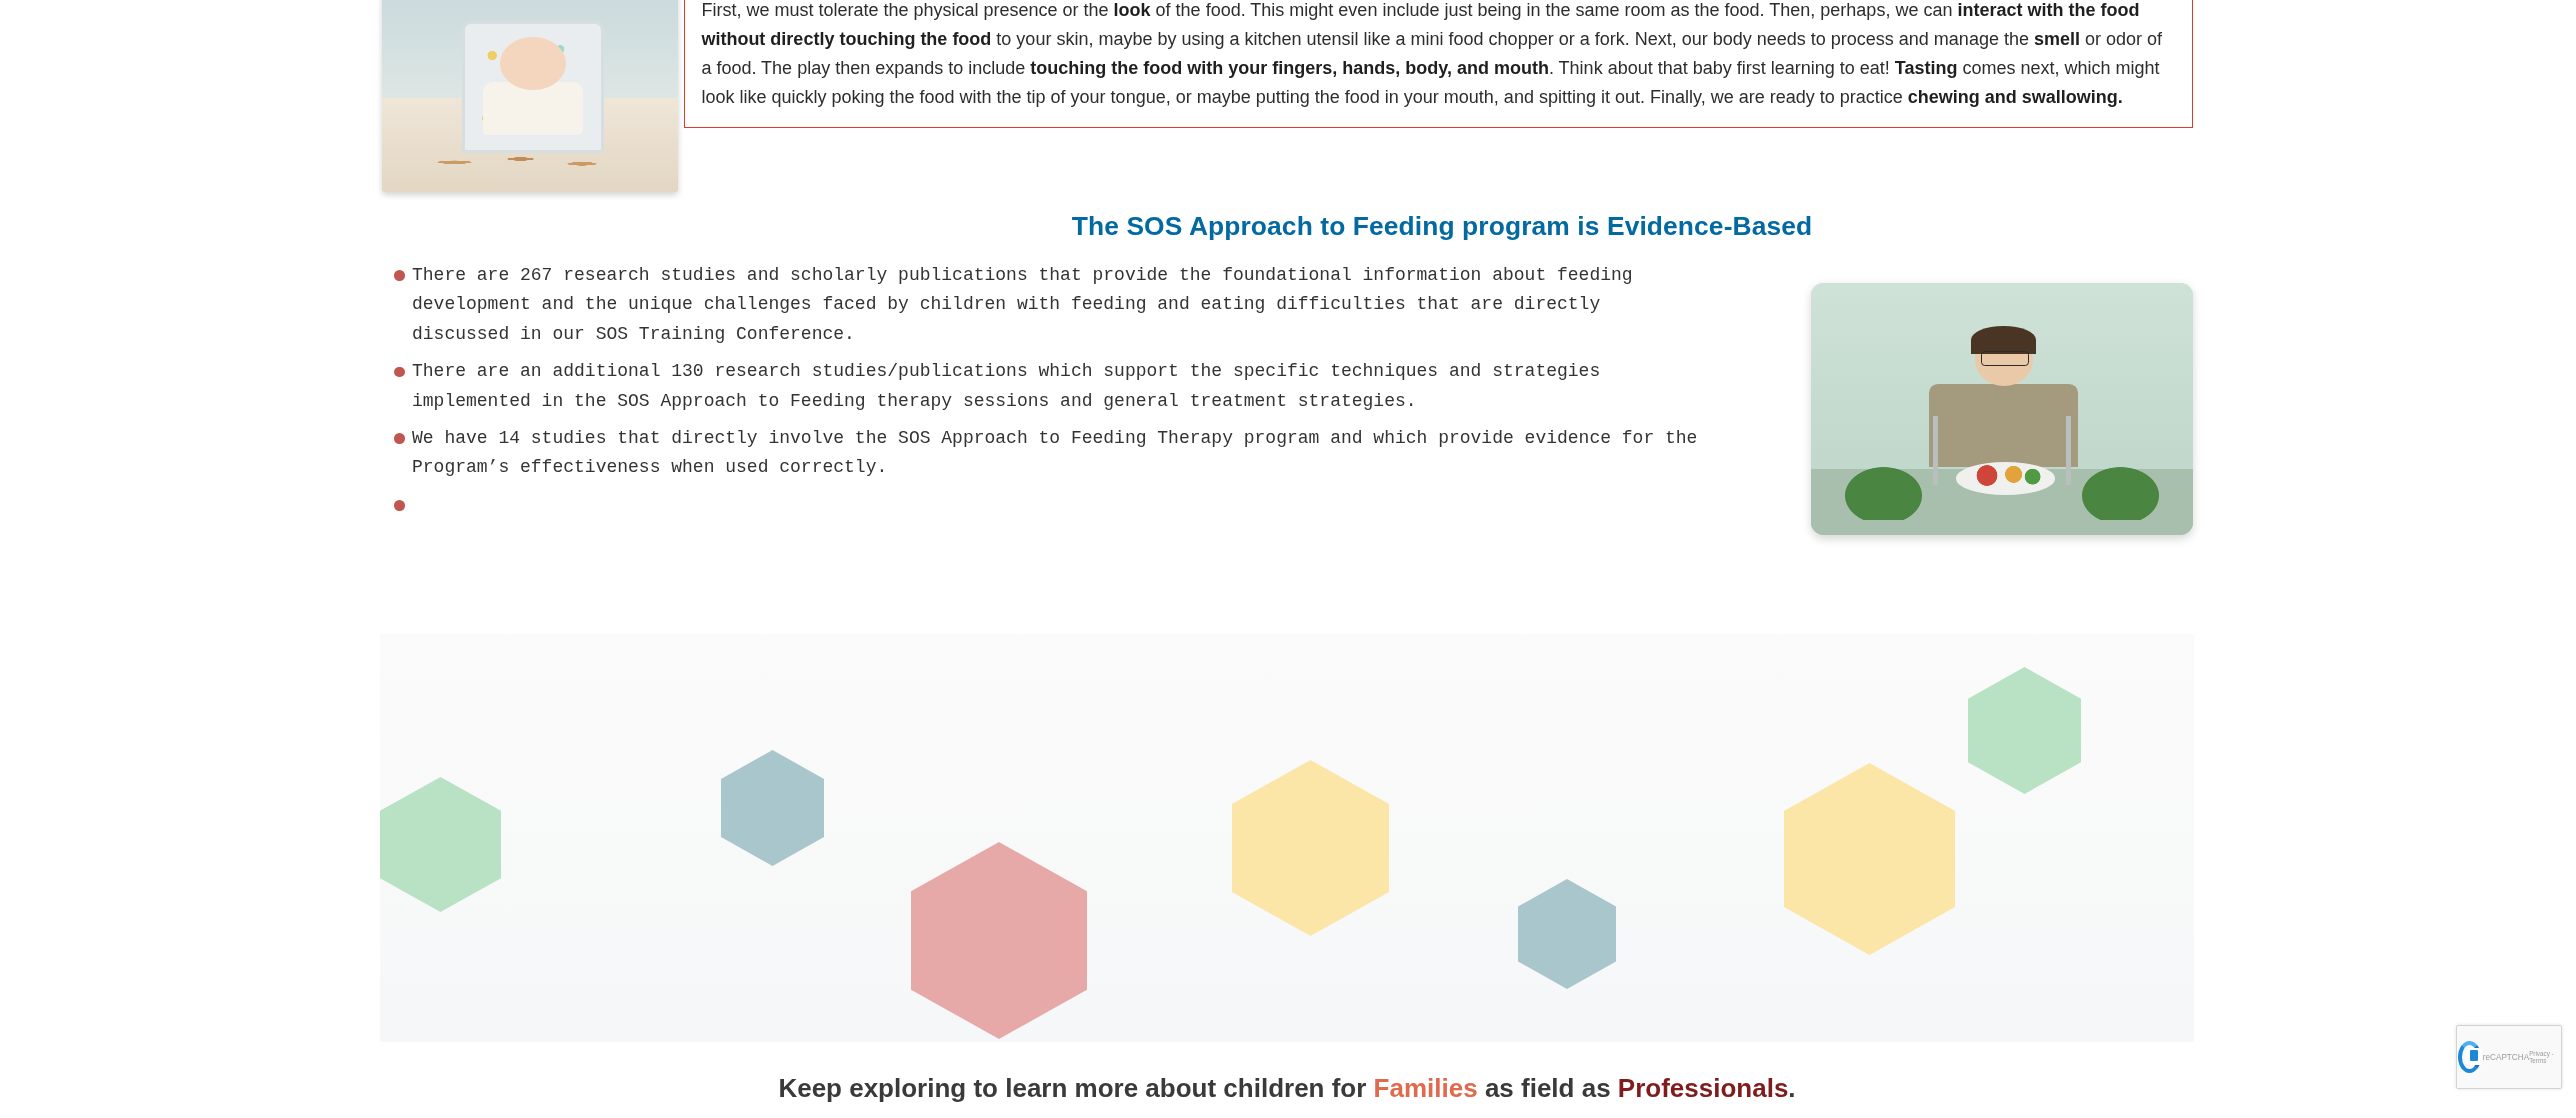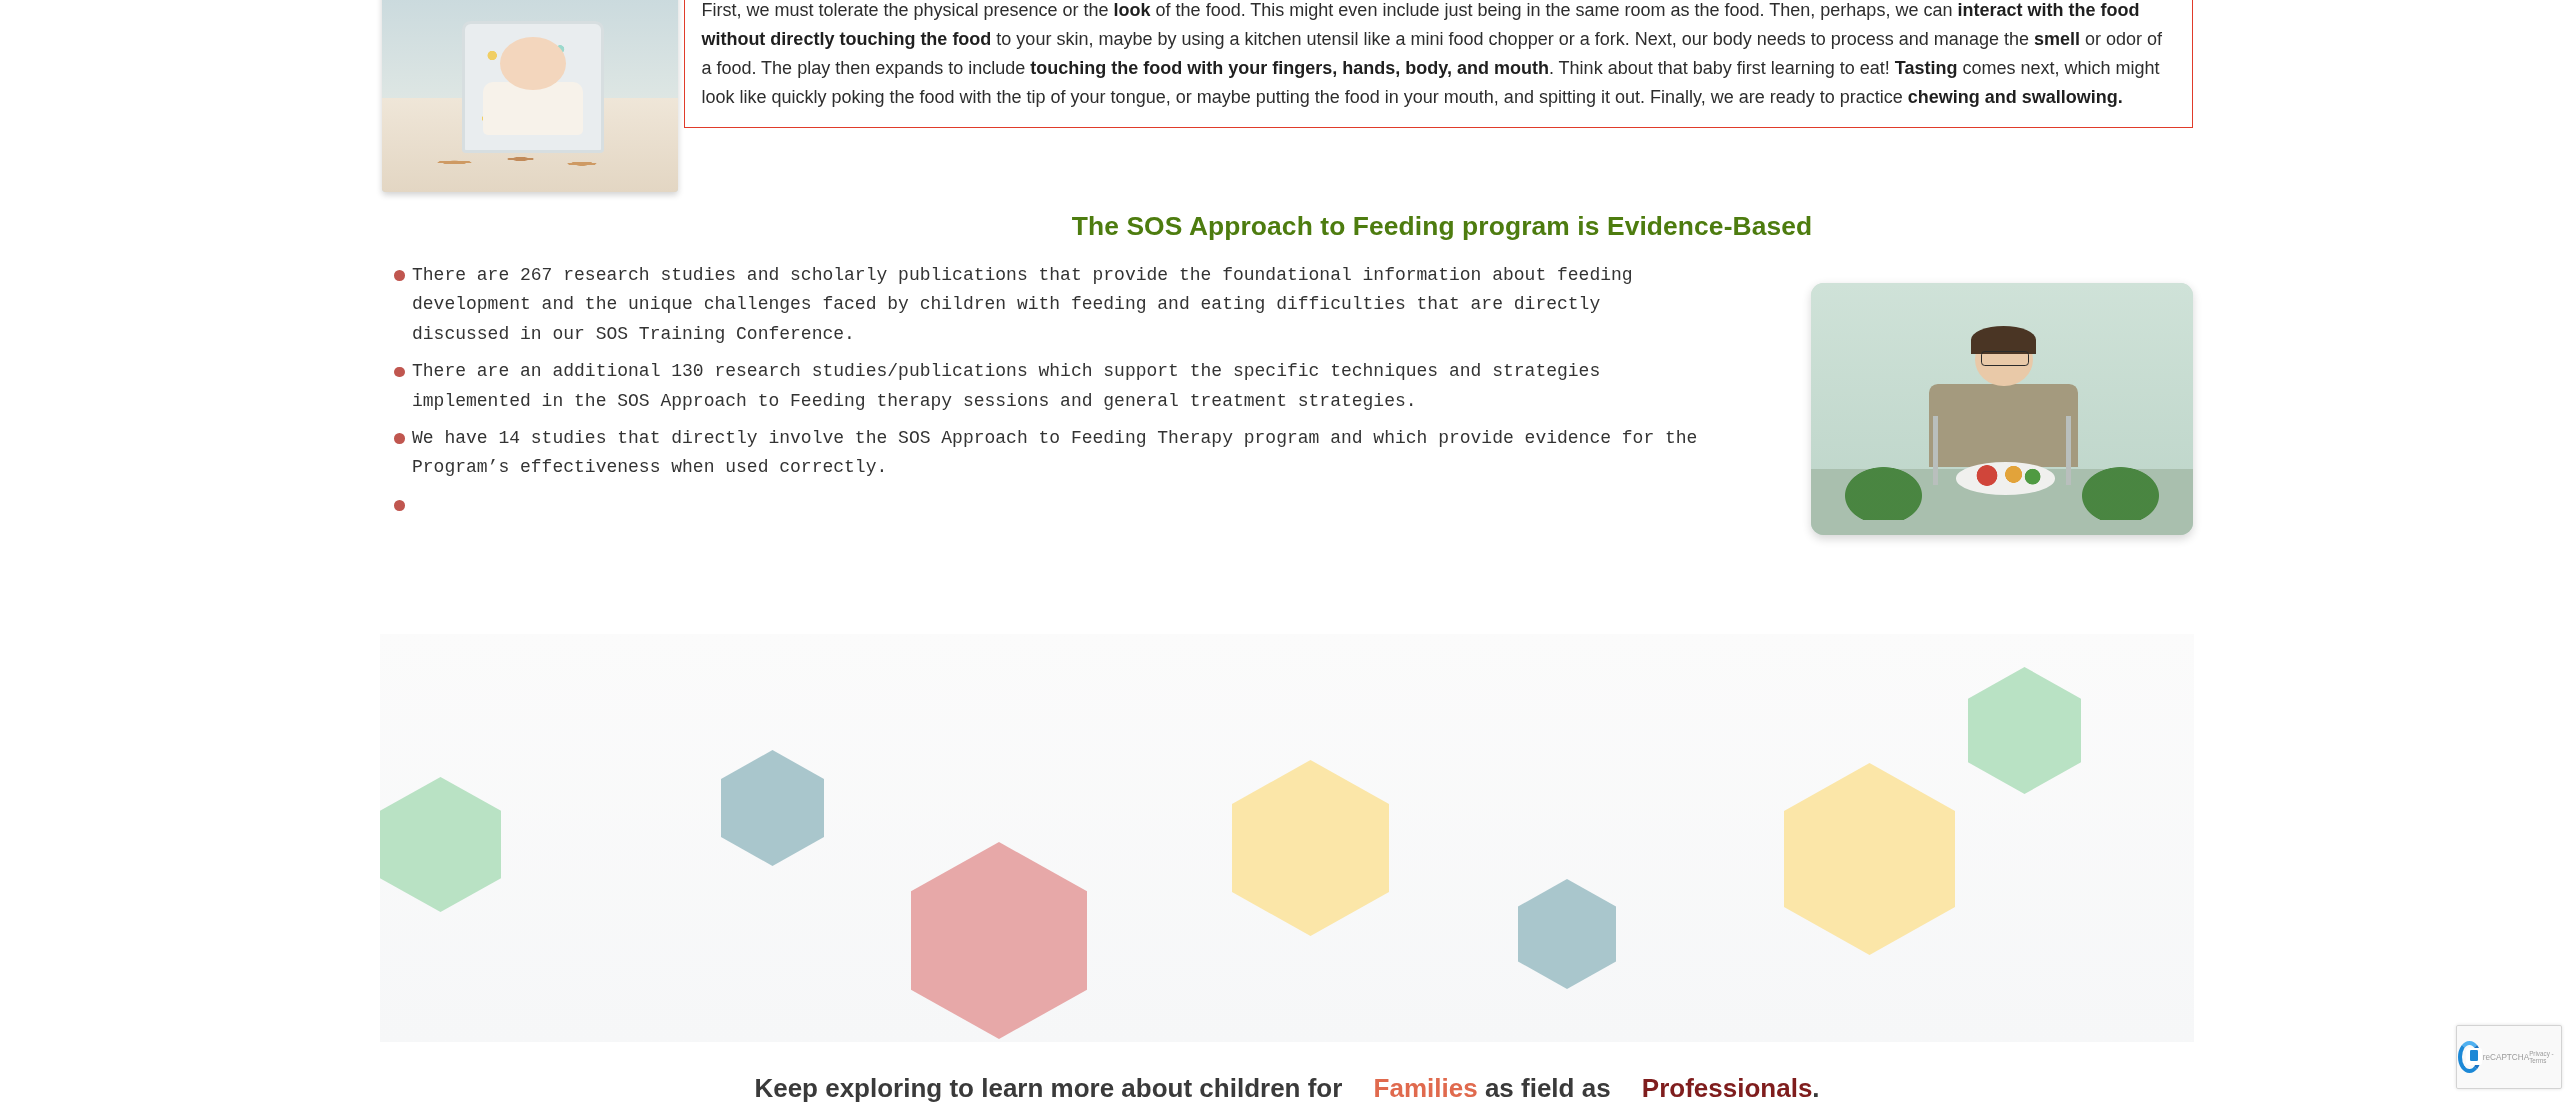--- a/index.html
+++ b/index.html
@@ -96,21 +96,21 @@
 
   
   .section-heading {
     position: absolute;
     left: 684px;
     top: 211px;
     width: 1516px;
     text-align: center;
     font-size: 26.4px;
     font-weight: bold;
-    color: #4d7c0f;
+    color: #0369a1;
     letter-spacing: 0.1px;
   }
 
   
   .bullet-list {
     position: absolute;
     left: 377px;
     top: 261px;
     width: 1327px;
   }
@@ -215,21 +215,21 @@
   .closing-line {
     position: absolute;
     left: 380px;
     top: 1073px;
     width: 1814px;
     text-align: center;
     font-size: 26px;
     font-weight: bold;
     color: #3a3a3a;
   }
-  .closing-line .link { color: #e06a4e; margin-left: 24px; }
+  .closing-line .link { color: #e06a4e; }
 
   
   .recaptcha {
     position: absolute;
     right: 14px;
     top: 1025px;
     width: 104px;
     height: 62px;
     background: #f9f9f9;
     border: 0.6px solid #d3d3d3;

